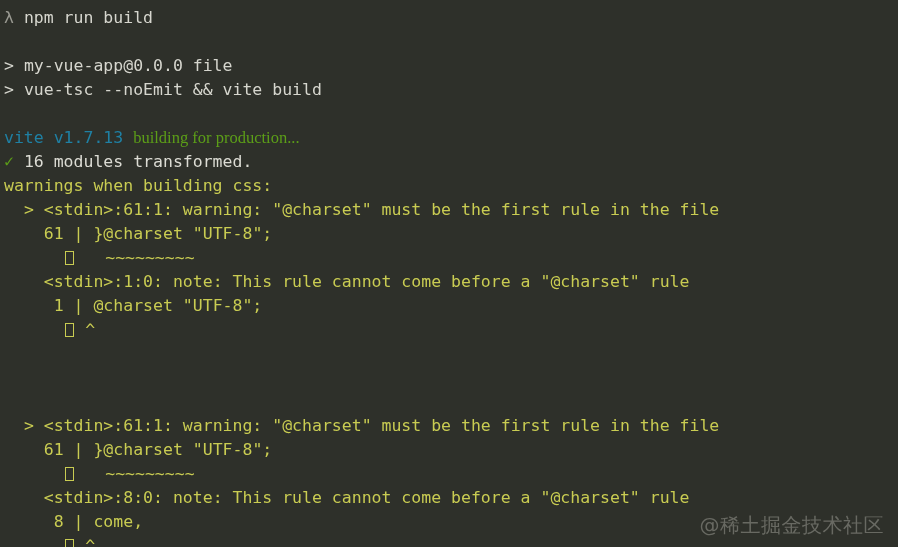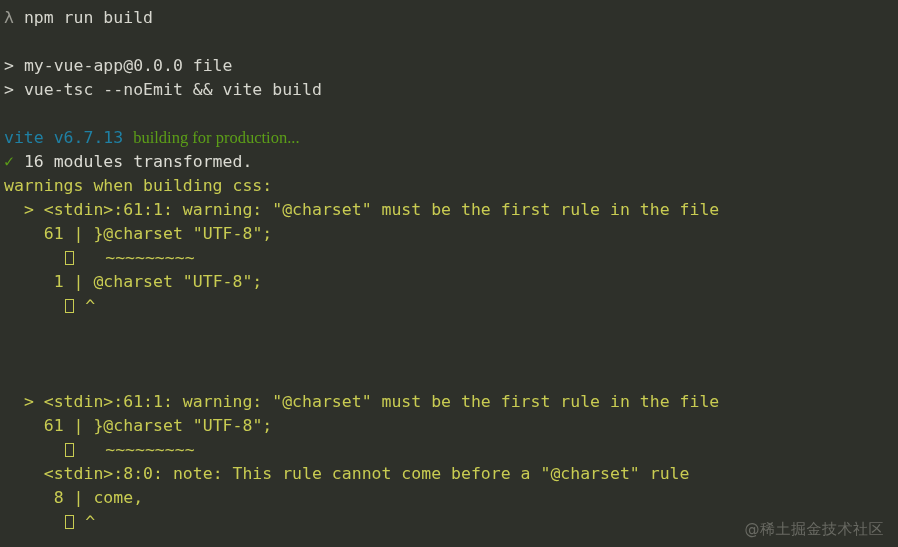--- a/index.html
+++ b/index.html
@@ -57,21 +57,21 @@
     box-sizing: border-box;
     vertical-align: -2px;
     margin: 0 1.4px;
   }
 
   #watermark {
     position: absolute;
     right: 14px;
     bottom: 8px;
     font-family: "DejaVu Sans", "Liberation Sans", sans-serif;
-    font-size: 15px;
+    font-size: 20px;
     color: #6c6d66;
     letter-spacing: 0.5px;
     white-space: nowrap;
     opacity: 0.95;
   }
 </style>
 </head>
 <body>
 
 <div id="terminal">
@@ -79,32 +79,33 @@
   <div class="line"><span class="c-prompt">λ</span><span class="c-plain"> </span><span class="c-plain">npm run build</span></div>
 
   <div class="line blank"></div>
 
   <div class="line"><span class="c-plain">&gt;</span><span class="c-plain"> </span><span class="c-plain">my-vue-app@0.0.0 file</span></div>
 
   <div class="line"><span class="c-plain">&gt;</span><span class="c-plain"> </span><span class="c-plain">vue-tsc --noEmit &amp;&amp; vite build</span></div>
 
   <div class="line blank"></div>
 
-  <div class="line"><span class="c-cyan">vite v6.7.13</span><span class="c-plain"> </span><span class="c-green">building for production...</span></div>
+  <div class="line"><span class="c-cyan">vite v1.7.13</span><span class="c-plain"> </span><span class="c-green">building for production...</span></div>
 
   <div class="line"><span class="c-check">✓</span><span class="c-plain"> </span><span class="c-white">16 modules transformed.</span></div>
 
   <div class="line"><span class="c-yellow">warnings when building css:</span></div>
 
   <div class="line"><span class="c-yellow">  </span><span class="c-yellow">&gt;</span><span class="c-yellow"> </span><span class="c-yellow">&lt;stdin&gt;:61:1: warning: "@charset" must be the first rule in the file</span></div>
 
   <div class="line"><span class="c-yellow">    </span><span class="c-yellow">61</span><span class="c-yellow"> </span><span class="c-yellow">|</span><span class="c-yellow"> </span><span class="c-yellow">}@charset "UTF-8";</span></div>
 
   <div class="line"><span class="c-yellow">      </span><span class="tofu"></span><span class="c-yellow">   </span><span class="c-yellow">~~~~~~~~~</span></div>
 
+  <div class="line"><span class="c-yellow">    </span><span class="c-yellow">&lt;stdin&gt;:1:0: note: This rule cannot come before a "@charset" rule</span></div>
 
   <div class="line"><span class="c-yellow">     </span><span class="c-yellow">1</span><span class="c-yellow"> </span><span class="c-yellow">|</span><span class="c-yellow"> </span><span class="c-yellow">@charset "UTF-8";</span></div>
 
   <div class="line"><span class="c-yellow">      </span><span class="tofu"></span><span class="c-yellow"> </span><span class="c-yellow">^</span></div>
 
   <div class="line blank"></div>
   <div class="line blank"></div>
   <div class="line blank"></div>
 
   <div class="line"><span class="c-yellow">  </span><span class="c-yellow">&gt;</span><span class="c-yellow"> </span><span class="c-yellow">&lt;stdin&gt;:61:1: warning: "@charset" must be the first rule in the file</span></div>

